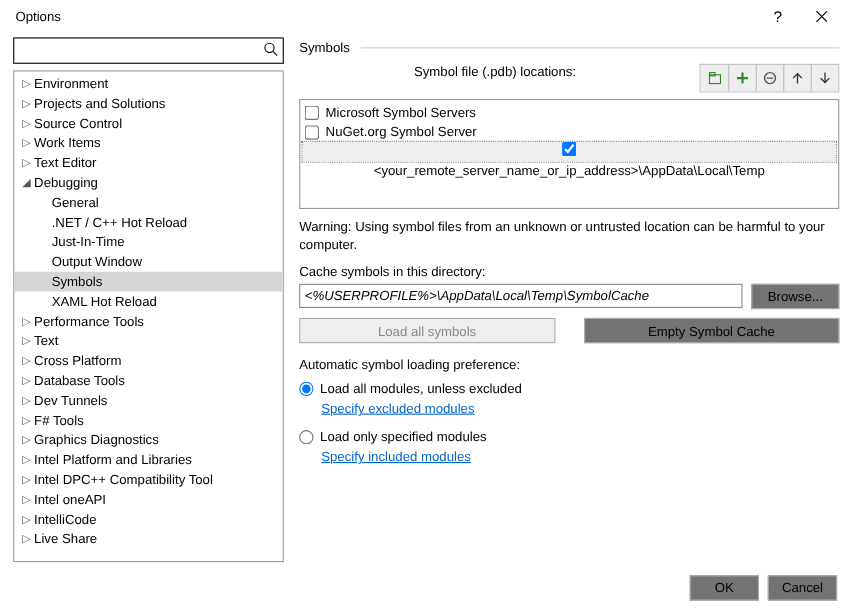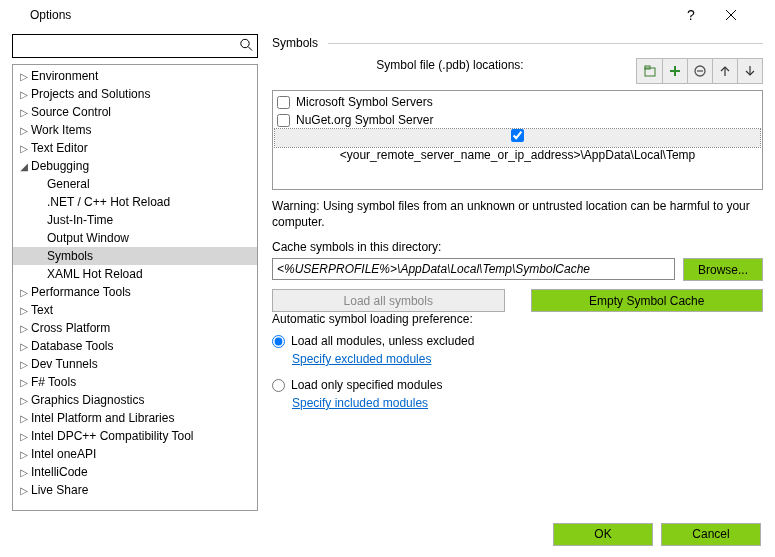--- a/index.html
+++ b/index.html
@@ -11,21 +11,21 @@
     width: 775px;
     height: 557px;
     display: flex;
     flex-direction: column;
     overflow: hidden;
   }
   .titlebar {
     height: 30px;
     display: flex;
     align-items: center;
-    padding: 0 24px;
+    padding: 0 8px;
   }
   .titlebar .title { flex: 0 0 auto; padding-left: 6px; font-size: 12px; }
   .titlebar .spacer { flex: 1; }
   .titlebar .tb-btn {
     width: 40px; height: 30px; display:flex; align-items:center; justify-content:center;
     font-family: Arial, sans-serif;
   }
   .titlebar .tb-btn.help { font-size: 14px; }
   .titlebar .tb-btn.close svg { stroke:#000; }
   .main {
@@ -118,42 +118,42 @@
   }
   .loc-item.sel { background: #eee; outline: 1px dotted #888; flex-direction: column; }
   .loc-item input[type=checkbox] { width:13px; height:13px; }
   .warning { font-size: 12px; color: #000; margin-bottom: 10px; line-height: 1.35; }
   .cache-label { font-size: 12px; margin-bottom: 4px; }
   .cache-row { display: flex; gap: 8px; margin-bottom: 8px; }
   .cache-row input {
     flex: 1; height: 22px; border: 1px solid #888; padding: 0 4px; font-size: 12px; font-style: italic;
   }
   .btn {
-    height: 23px; background: #84cc16; border: 1px solid #adadad;
+    height: 23px; background: #737373; border: 1px solid #adadad;
     font-size: 12px; padding: 0 14px; cursor: default;
     display: inline-flex; align-items: center; justify-content: center;
   }
   .btn.disabled { color: #888; background:#eee; }
-  .two-btn { display:flex; gap:26px; }
+  .two-btn { display:flex; gap:26px; margin-bottom: 12px; }
   .two-btn .btn { flex: 1; }
   .auto-label { font-size: 12px; margin-bottom: 6px; }
   .radio-row {
     display:flex; align-items:center; gap:6px; height: 18px; margin-bottom: 2px;
   }
   .radio-row input[type=radio]{ width:13px; height:13px; }
   .link { color: #0066cc; text-decoration: underline; font-size:12px; margin-left: 20px; margin-bottom: 10px; display:inline-block; cursor:pointer;}
   .footer {
     height: 46px;
     display: flex;
     justify-content: flex-end;
     align-items: center;
     gap: 8px;
     padding: 0 14px;
   }
-  .footer .btn { width: 100px; }
+  .footer .btn { width: 63px; }
   
   .tree::-webkit-scrollbar { width: 16px; }
   .tree::-webkit-scrollbar-track { background: #f0f0f0; }
   .tree::-webkit-scrollbar-thumb { background: #c0c0c0; border:1px solid #a0a0a0;}
 </style>
 </head>
 <body>
 
 <div class="titlebar">
   <div class="title">Options</div>

